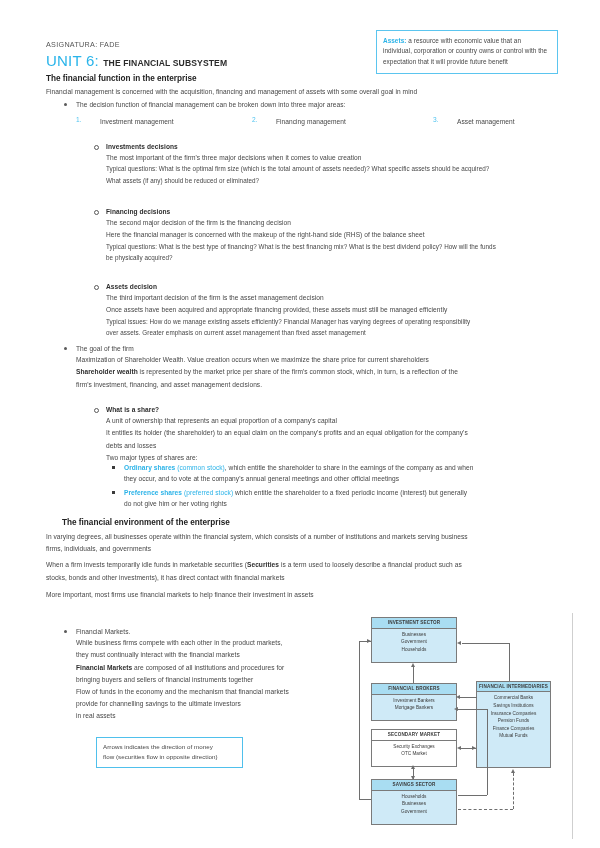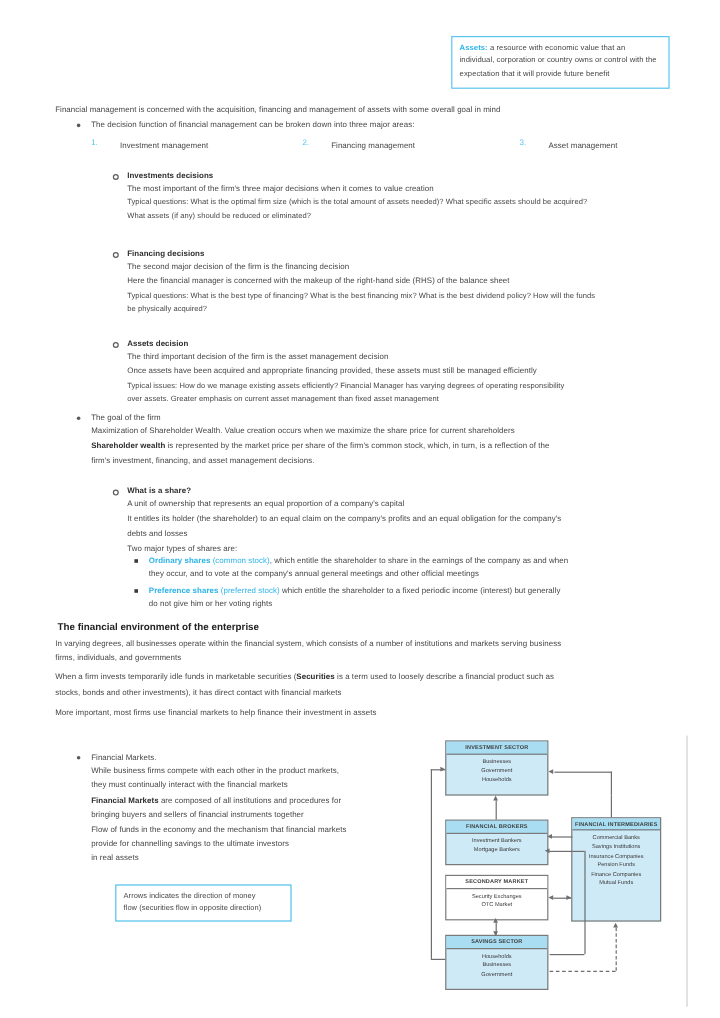--- a/index.html
+++ b/index.html
@@ -95,20 +95,28 @@
   }
   .notebox .t{font-size:6.2px;line-height:10px;}
 
   .faint{position:absolute;left:455px;top:818px;font-size:5px;color:#ececec;}
 </style>
 </head>
 <body>
 
 <div class="page">
 
+  <div class="hdr">
+    <div class="asign">ASIGNATURA: FADE</div>
+    <div class="unit">
+      <span class="u1">UNIT 6:</span>
+      <span class="u2">THE FINANCIAL SUBSYSTEM</span>
+    </div>
+    <div class="h2">The financial function in the enterprise</div>
+  </div>
 
   <div class="callout">
     <div class="t"><span class="cyb">Assets:</span><span> a resource with economic value that an individual, corporation or country owns or control with the expectation that it will provide future benefit</span></div>
   </div>
 
   <div class="blk" style="left:46px;top:86px;width:510px;">
     <div class="t para">Financial management is concerned with the acquisition, financing and management of assets with some overall goal in mind</div>
   </div>
 
   <div class="blk" style="left:62px;top:99px;width:500px;">
@@ -182,21 +190,21 @@
     <div class="t bl sq"><span class="cyb">Ordinary shares</span> <span class="cy">(common stock)</span><span>, which entitle the shareholder to share in the earnings of the company as and when</span></div>
     <div class="t" style="padding-left:14px;">they occur, and to vote at the company's annual general meetings and other official meetings</div>
   </div>
 
   <div class="blk" style="left:110px;top:487px;width:450px;">
     <div class="t bl sq"><span class="cyb">Preference shares</span> <span class="cy">(preferred stock)</span><span> which entitle the shareholder to a fixed periodic income (interest) but generally</span></div>
     <div class="t" style="padding-left:14px;">do not give him or her voting rights</div>
   </div>
 
   <div class="blk" style="left:46px;top:518px;width:512px;">
-    <div class="h2" style="margin:0 0 4px 2px;">The financial environment of the enterprise</div>
+    <div class="h2" style="margin:0 0 4px 16px;">The financial environment of the enterprise</div>
     <div class="t para">In varying degrees, all businesses operate within the financial system, which consists of a number of institutions and markets serving business</div>
     <div class="t para">firms, individuals, and governments</div>
     <div class="t para" style="margin-top:5px;"><span>When a firm invests temporarily idle funds in marketable securities (</span><span class="b">Securities</span><span> is a term used to loosely describe a financial product such as</span></div>
     <div class="t para">stocks, bonds and other investments), it has direct contact with financial markets</div>
     <div class="t para" style="margin-top:6px;">More important, most firms use financial markets to help finance their investment in assets</div>
   </div>
 
   <div class="blk" style="left:62px;top:626px;width:290px;">
     <div class="t bl">Financial Markets.</div>
     <div style="padding-left:14px;">

